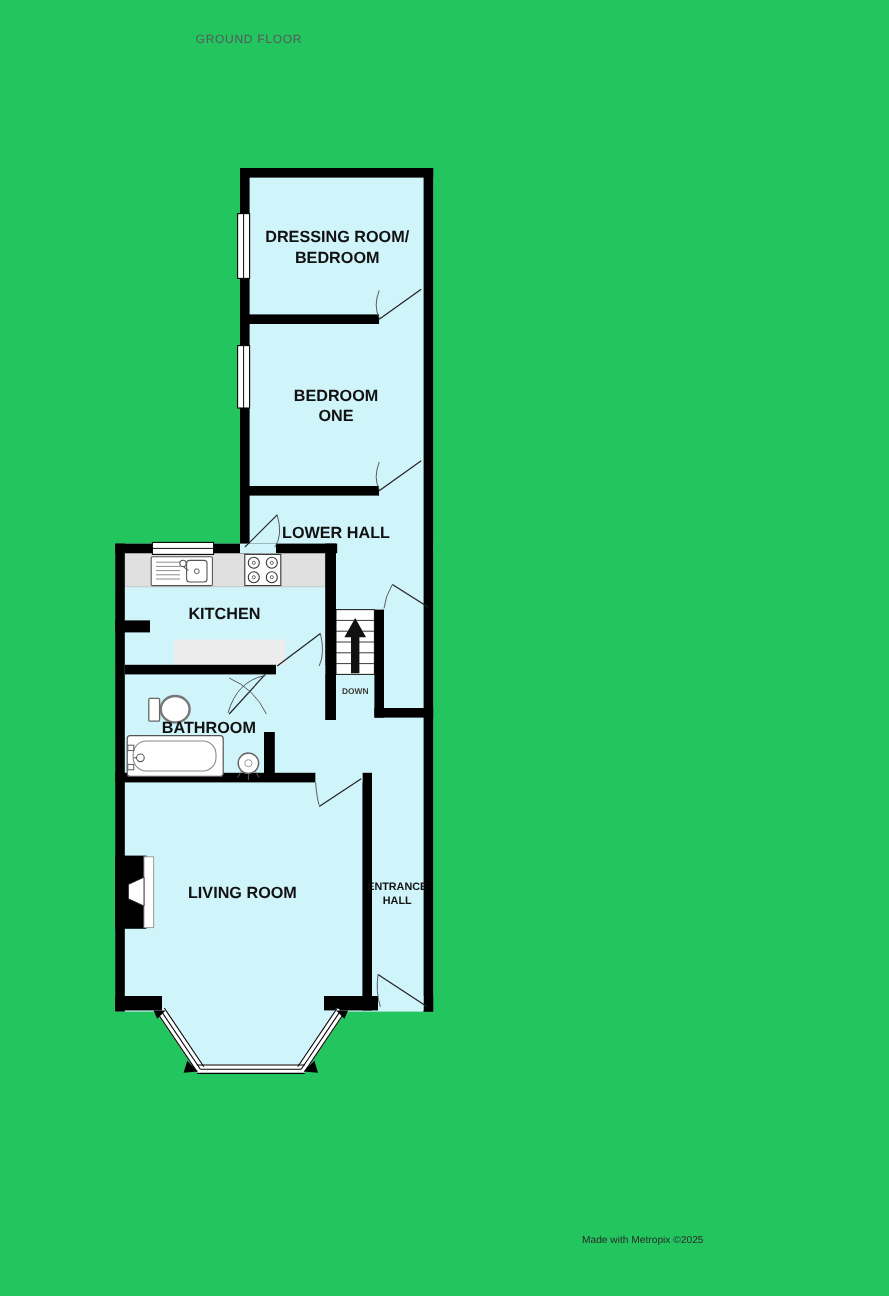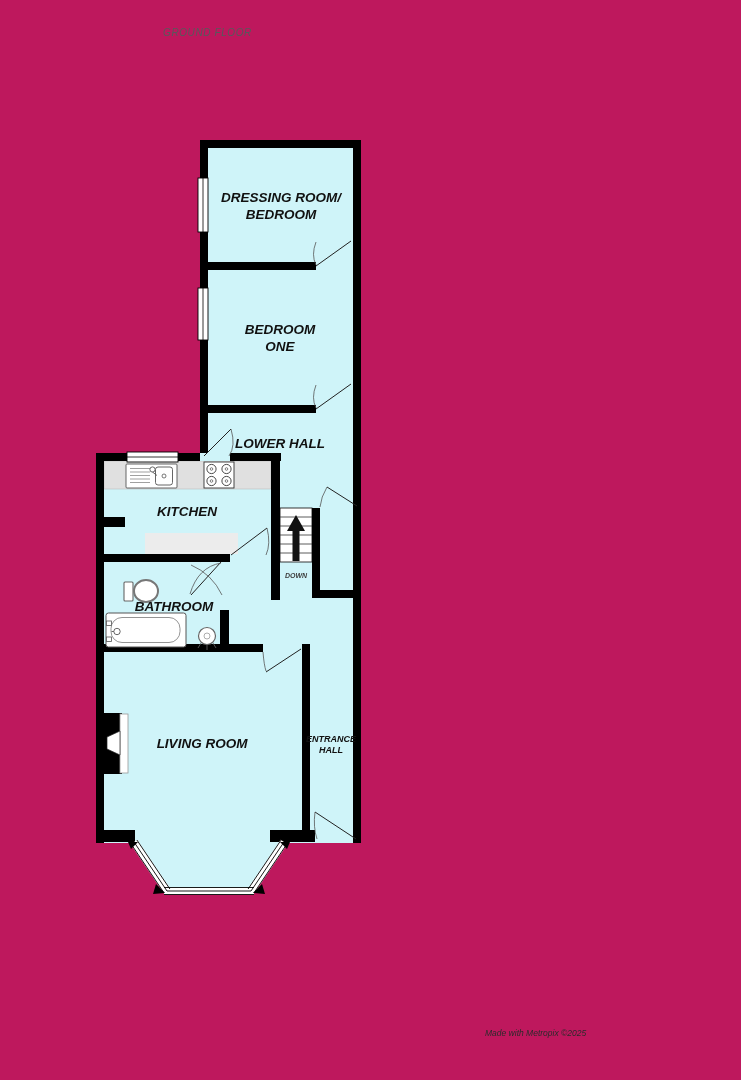--- a/index.html
+++ b/index.html
@@ -1,16 +1,16 @@
 <!DOCTYPE html>
 <html><head>
 <meta charset="utf-8">
 <style>
   html,body{margin:0;padding:0;background:#ffffff;}
-  .canvas{position:relative;width:741px;height:1080px;background:#be185d;overflow:hidden;font-style:italic;}
+  .canvas{position:relative;width:741px;height:1080px;background:#22c55e;overflow:hidden;}
   svg text{font-family:"Liberation Sans", sans-serif;}
   .t-title{font-size:10px;letter-spacing:.6px;fill:#58595b;}
   .t-room{font-size:13.5px;font-weight:bold;fill:#111111;}
   .t-small{font-size:9px;font-weight:bold;fill:#111111;}
   .t-down{font-size:7px;font-weight:bold;fill:#3d3d3d;}
   .t-credit{font-size:8.5px;fill:#2b2b2b;}
 </style>
 </head>
 <body>
 

